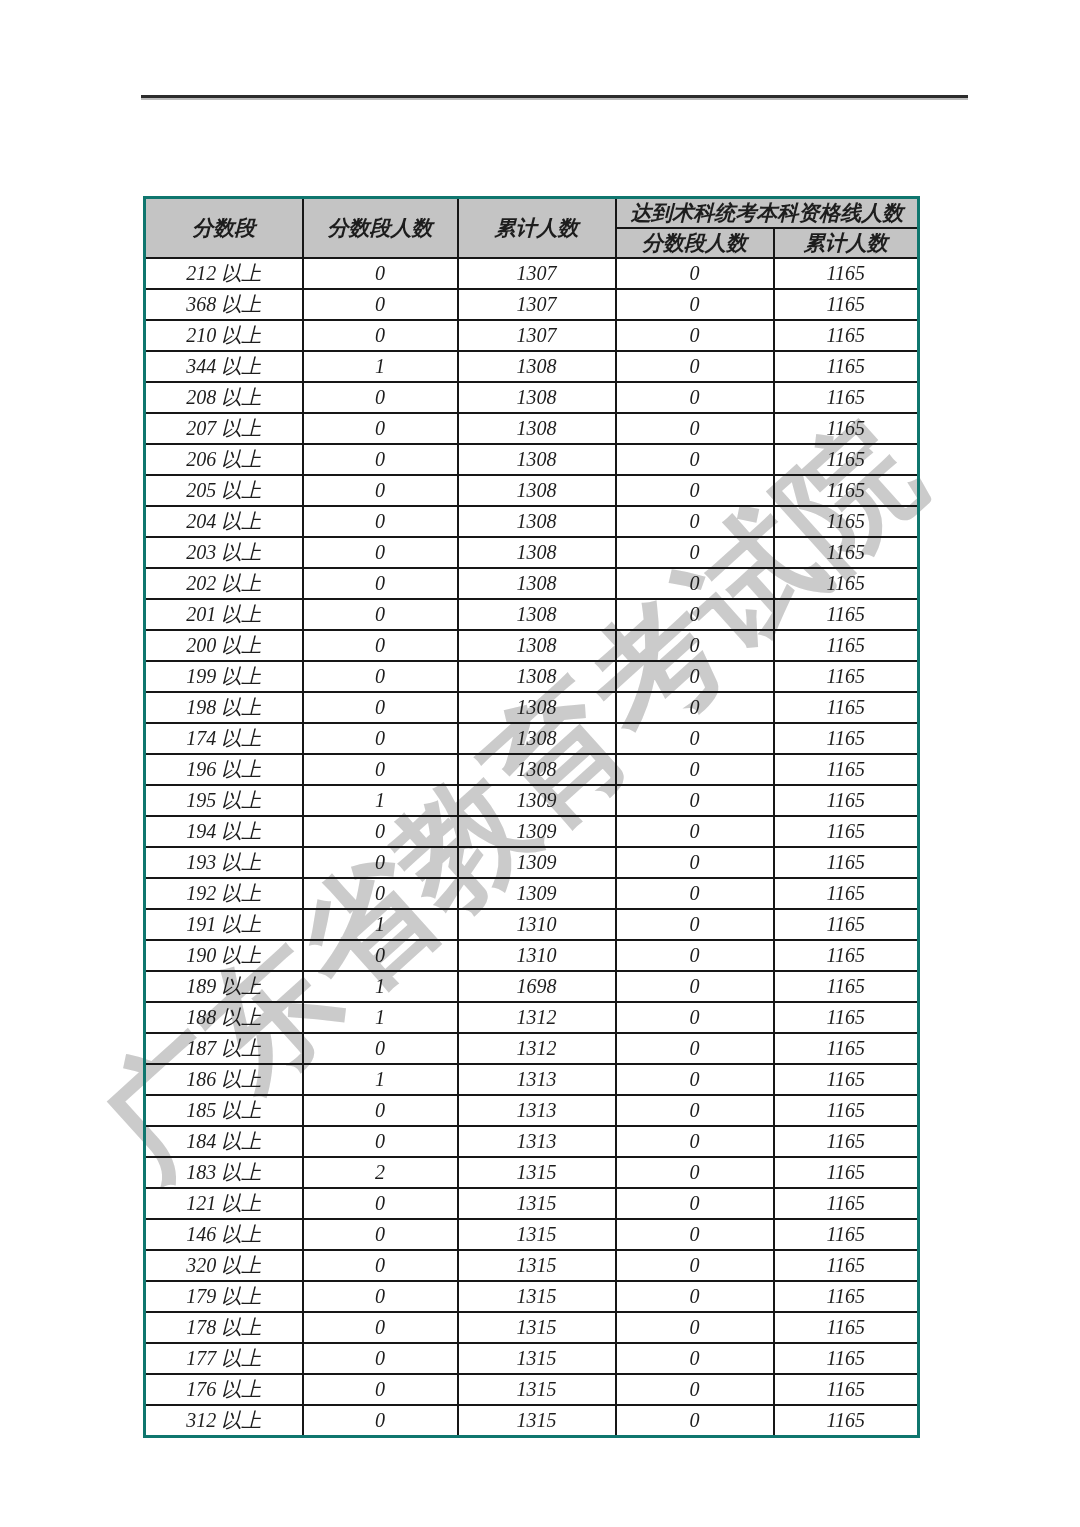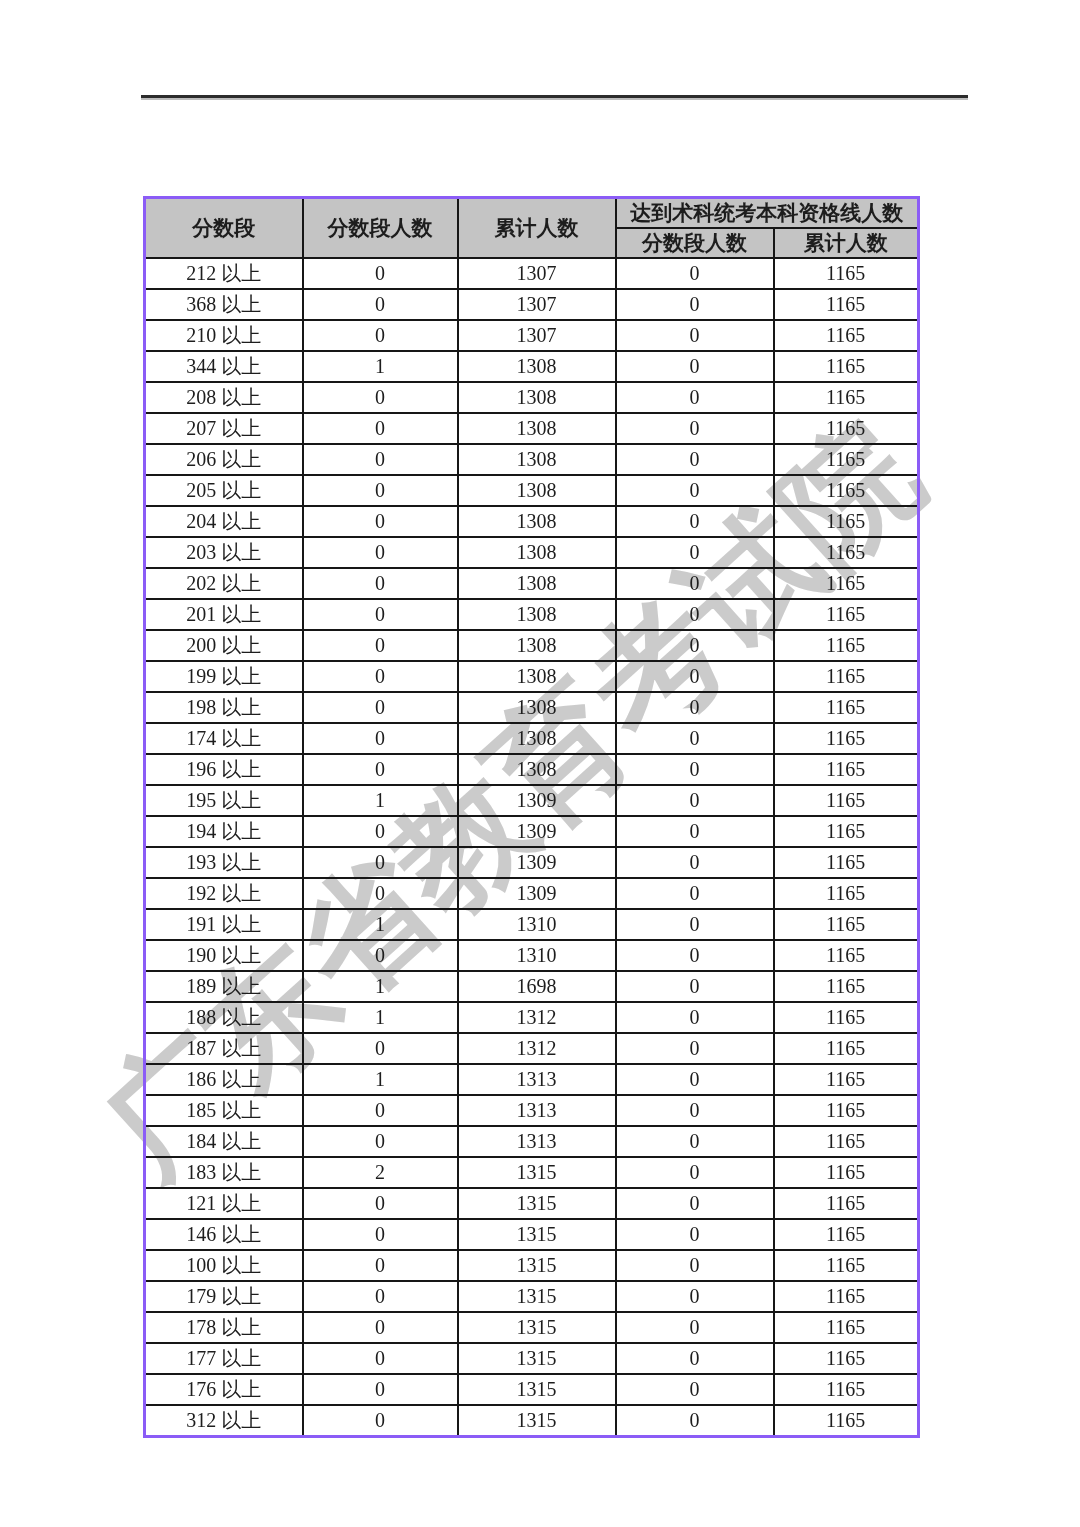--- a/index.html
+++ b/index.html
@@ -43,21 +43,22 @@
     opacity: 0.9;
   }
   table.score-table {
     position: absolute;
     left: 143px;
     top: 196px;
     width: 774px;
     border-collapse: collapse;
     table-layout: fixed;
     z-index: 1;
-    border: 3px solid #8b5cf6;
+    border: 3px solid #0f766e;
+    font-style: italic;
   }
   table.score-table th,
   table.score-table td {
     border: 2px solid #161616;
     text-align: center;
     vertical-align: middle;
     padding: 0;
     background: transparent;
     color: #1d1d1d;
     overflow: hidden;
@@ -324,21 +325,21 @@
           <td>1165</td>
         </tr>
         <tr>
           <td>146 以上</td>
           <td>0</td>
           <td>1315</td>
           <td>0</td>
           <td>1165</td>
         </tr>
         <tr>
-          <td>100 以上</td>
+          <td>320 以上</td>
           <td>0</td>
           <td>1315</td>
           <td>0</td>
           <td>1165</td>
         </tr>
         <tr>
           <td>179 以上</td>
           <td>0</td>
           <td>1315</td>
           <td>0</td>

